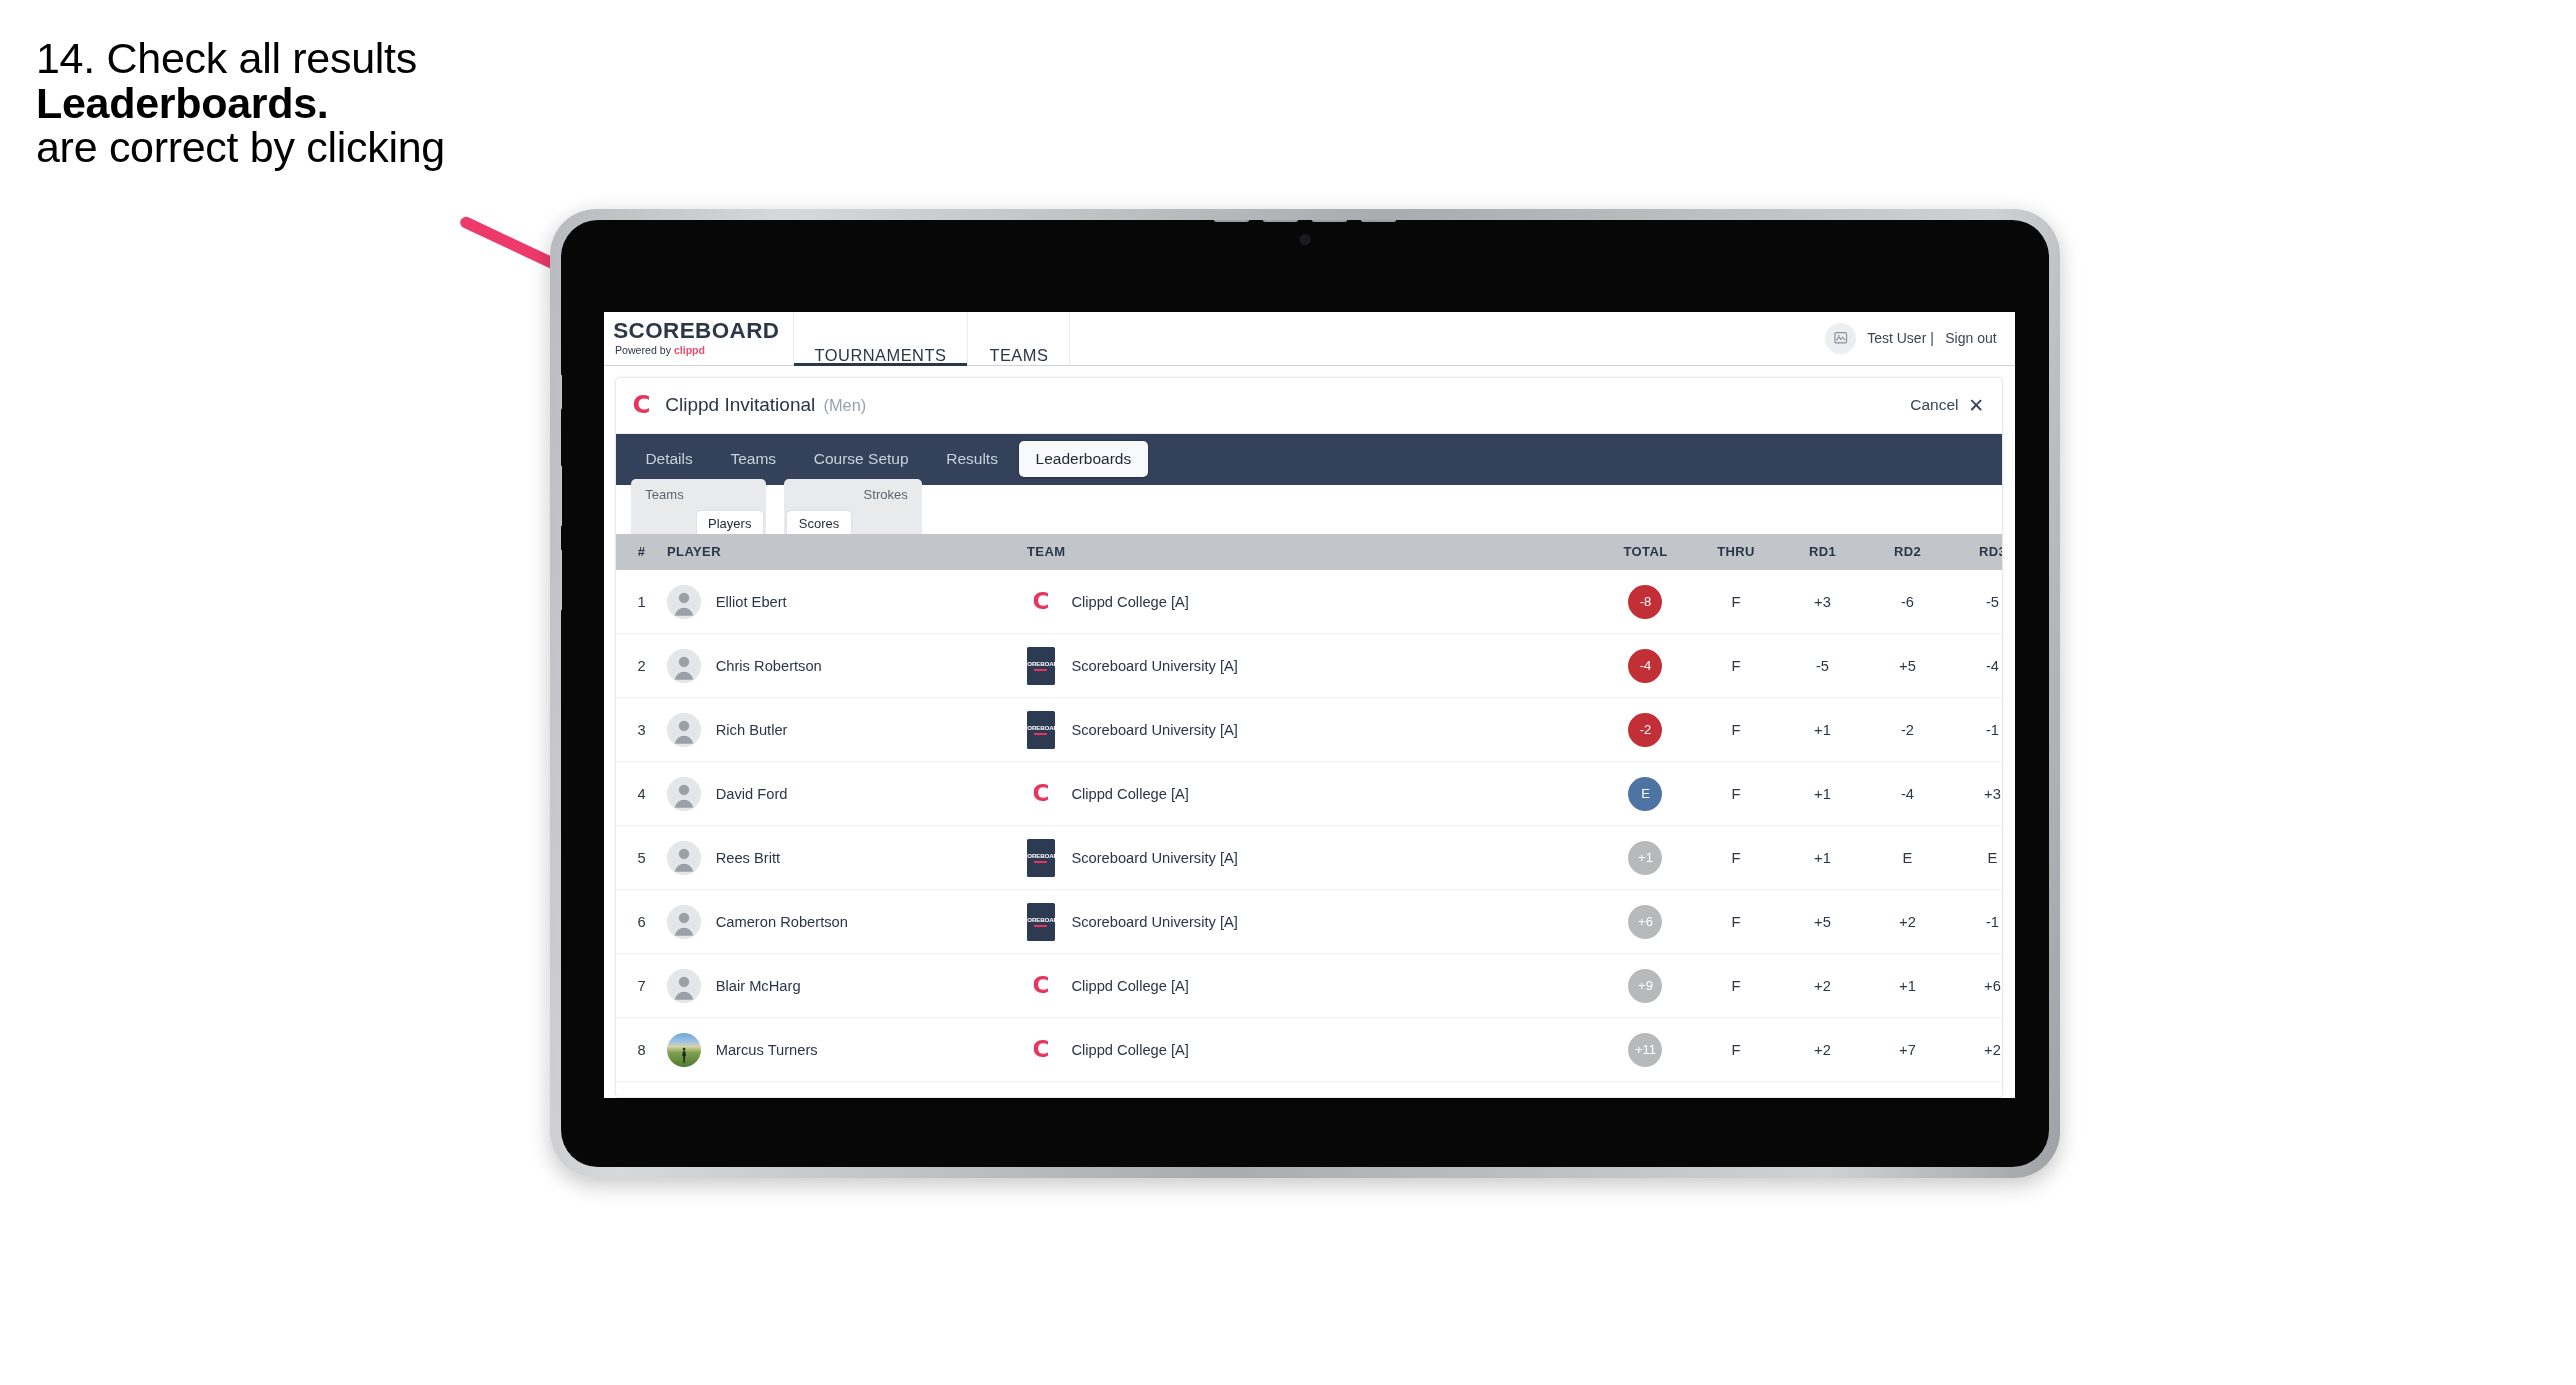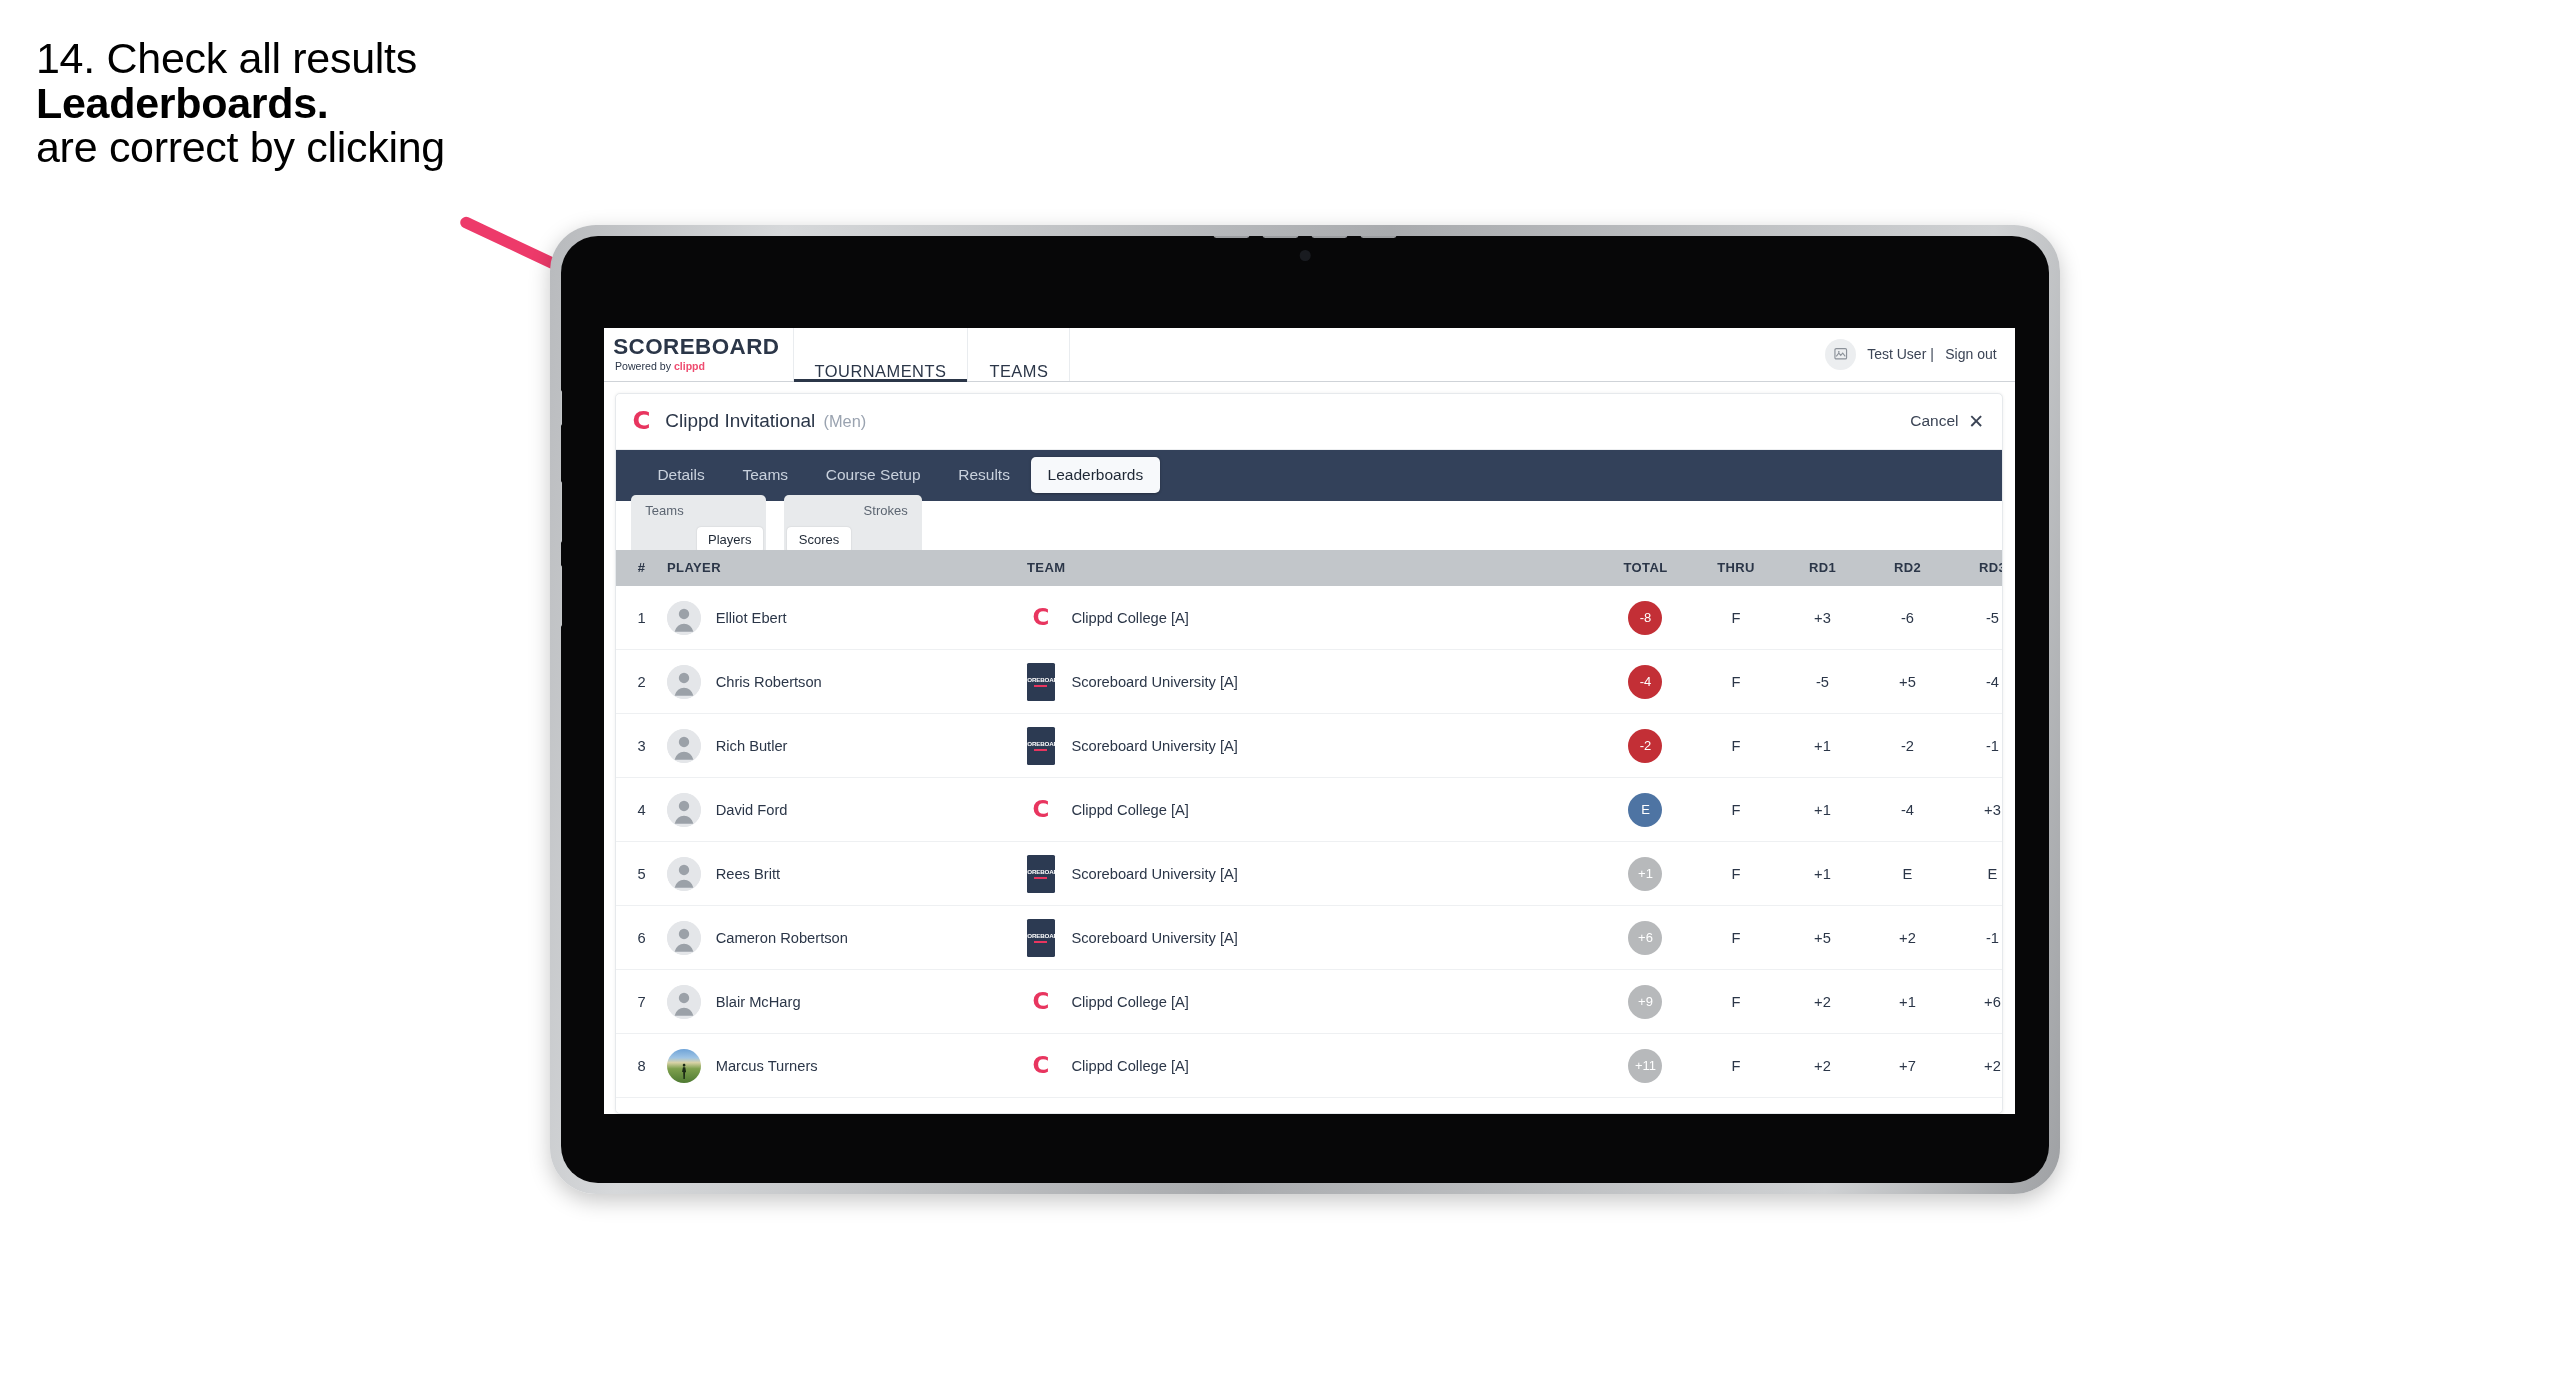--- a/index.html
+++ b/index.html
@@ -23,21 +23,21 @@
   }
   .caption .l { display: block; white-space: nowrap; }
   .caption .bold { font-weight: 700; }
 
   
   .arrow-svg { position: absolute; left: 0; top: 0; width: 2576px; height: 1386px; pointer-events: none; }
 
   
   .tablet {
     position: absolute;
-    left: 550px; top: 225px;
+    left: 550px; top: 209px;
     width: 1510px; height: 969px;
     border-radius: 46px;
     background: linear-gradient(100deg,#b8babd 0%, #d6d8da 14%, #a9abae 50%, #cfd1d3 86%, #9fa1a4 100%);
     padding: 10.6px;
     box-shadow: 0 6.5px 21px rgba(0,0,0,0.22);
   }
   .tablet-screen {
     width: 100%; height: 100%;
     border-radius: 37px;
     background: #070708;
@@ -139,21 +139,21 @@
   .head-spacer { flex: 1; }
   .cancel-btn {
     display: flex; align-items: center; gap: 9.8px;
     font-size: 15.5px; color: #3b4455; cursor: pointer;
   }
   .cancel-x { font-size: 19px; line-height: 1; }
 
   
   .subnav {
     height: 51px; background: #33415a;
-    display: flex; align-items: center; padding-left: 25px; gap: 4.9px;
+    display: flex; align-items: center; padding-left: 13px; gap: 4.9px;
   }
   .subnav-item {
     font-size: 15.5px; color: #c9d1dd;
     padding: 9px 16.4px; border-radius: 4.9px; cursor: pointer;
   }
   .subnav-item.active {
     background: #f7f9fb; color: #1f2835; font-weight: 400;
     box-shadow: 0 0.8px 2.5px rgba(0,0,0,0.3);
   }
 

